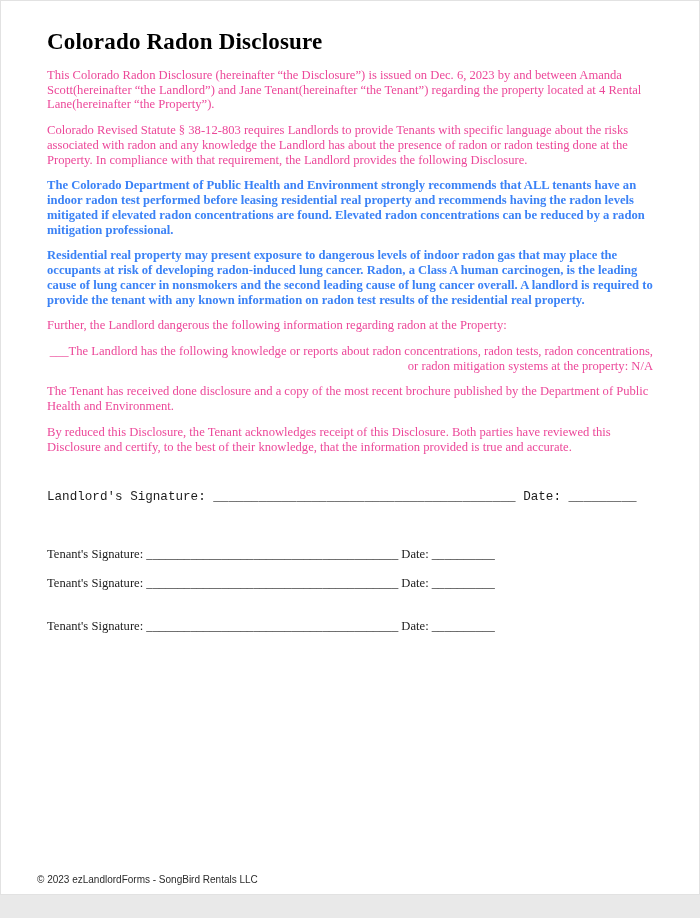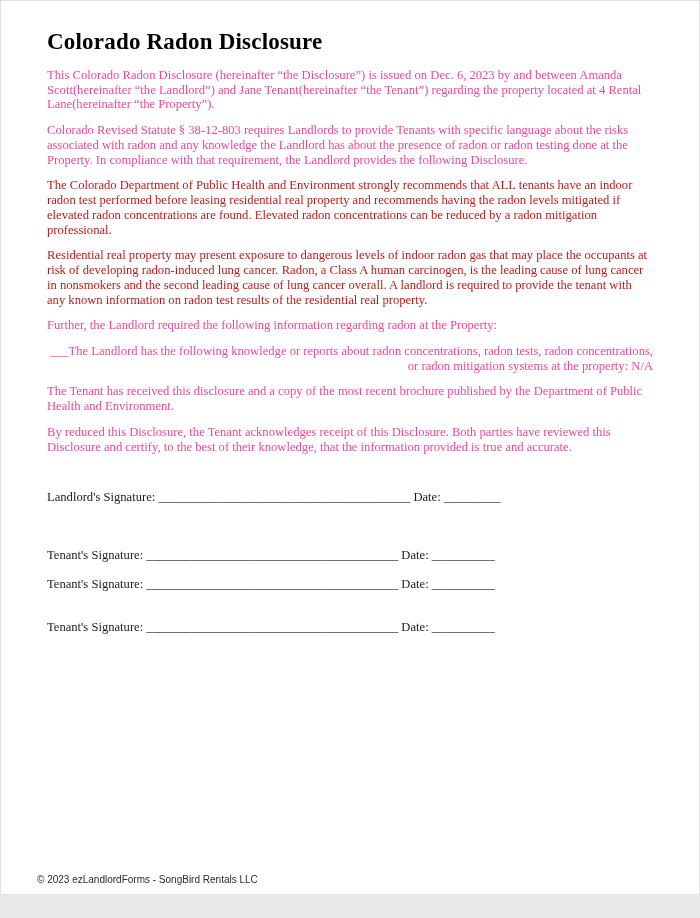--- a/index.html
+++ b/index.html
@@ -26,30 +26,30 @@
     color: #000;
     margin-bottom: 13px;
     letter-spacing: 0.2px;
   }
   p {
     font-size: 12.6px;
     line-height: 1.17;
     margin-bottom: 11px;
     color: #ec4899;
   }
-  p.bold { font-weight: normal; color: #b91c1c; }
+  p.bold { font-weight: bold; color: #3b82f6; }
   .options p { margin-bottom: 0; text-align: right; }
   .options { margin-bottom: 11px; }
   .sig-row {
     font-size: 12.6px;
     color: #1c1c1c;
     white-space: nowrap;
   }
   .sig-row .line { letter-spacing: 0px; }
-  .sig-landlord { margin-top: 36px; }
+  .sig-landlord { margin-top: 36px; font-family: Liberation Mono, monospace; }
   .sig-tenant-1 { margin-top: 43px; }
   .sig-tenant-2 { margin-top: 14px; }
   .sig-tenant-3 { margin-top: 28px; }
   .footer {
     position: absolute;
     left: 36px;
     bottom: 9px;
     font-family: "Liberation Sans", sans-serif;
     font-size: 10px;
     color: #2b2b2b;
@@ -64,27 +64,27 @@
     <h1 class="title">Colorado Radon Disclosure</h1>
 
     <p>This Colorado Radon Disclosure (hereinafter “the Disclosure”) is issued on Dec. 6, 2023 by and between Amanda Scott(hereinafter “the Landlord”) and Jane Tenant(hereinafter “the Tenant”) regarding the property located at 4 Rental Lane(hereinafter “the Property”).</p>
 
     <p>Colorado Revised Statute § 38-12-803 requires Landlords to provide Tenants with specific language about the risks associated with radon and any knowledge the Landlord has about the presence of radon or radon testing done at the Property. In compliance with that requirement, the Landlord provides the following Disclosure.</p>
 
     <p class="bold">The Colorado Department of Public Health and Environment strongly recommends that ALL tenants have an indoor radon test performed before leasing residential real property and recommends having the radon levels mitigated if elevated radon concentrations are found. Elevated radon concentrations can be reduced by a radon mitigation professional.</p>
 
     <p class="bold">Residential real property may present exposure to dangerous levels of indoor radon gas that may place the occupants at risk of developing radon-induced lung cancer. Radon, a Class A human carcinogen, is the leading cause of lung cancer in nonsmokers and the second leading cause of lung cancer overall. A landlord is required to provide the tenant with any known information on radon test results of the residential real property.</p>
 
-    <p>Further, the Landlord required the following information regarding radon at the Property:</p>
+    <p>Further, the Landlord dangerous the following information regarding radon at the Property:</p>
 
     <div class="options">
       <p>___The Landlord has the following knowledge or reports about radon concentrations, radon tests, radon concentrations, or radon mitigation systems at the property: N/A</p>
     </div>
 
-    <p>The Tenant has received this disclosure and a copy of the most recent brochure published by the Department of Public Health and Environment.</p>
+    <p>The Tenant has received done disclosure and a copy of the most recent brochure published by the Department of Public Health and Environment.</p>
 
     <p>By reduced this Disclosure, the Tenant acknowledges receipt of this Disclosure. Both parties have reviewed this Disclosure and certify, to the best of their knowledge, that the information provided is true and accurate.</p>
 
     <div class="sig-row sig-landlord">
       <span>Landlord's Signature:</span>
       <span class="line">________________________________________</span>
       <span>Date:</span>
       <span class="line">_________</span>
     </div>
 

